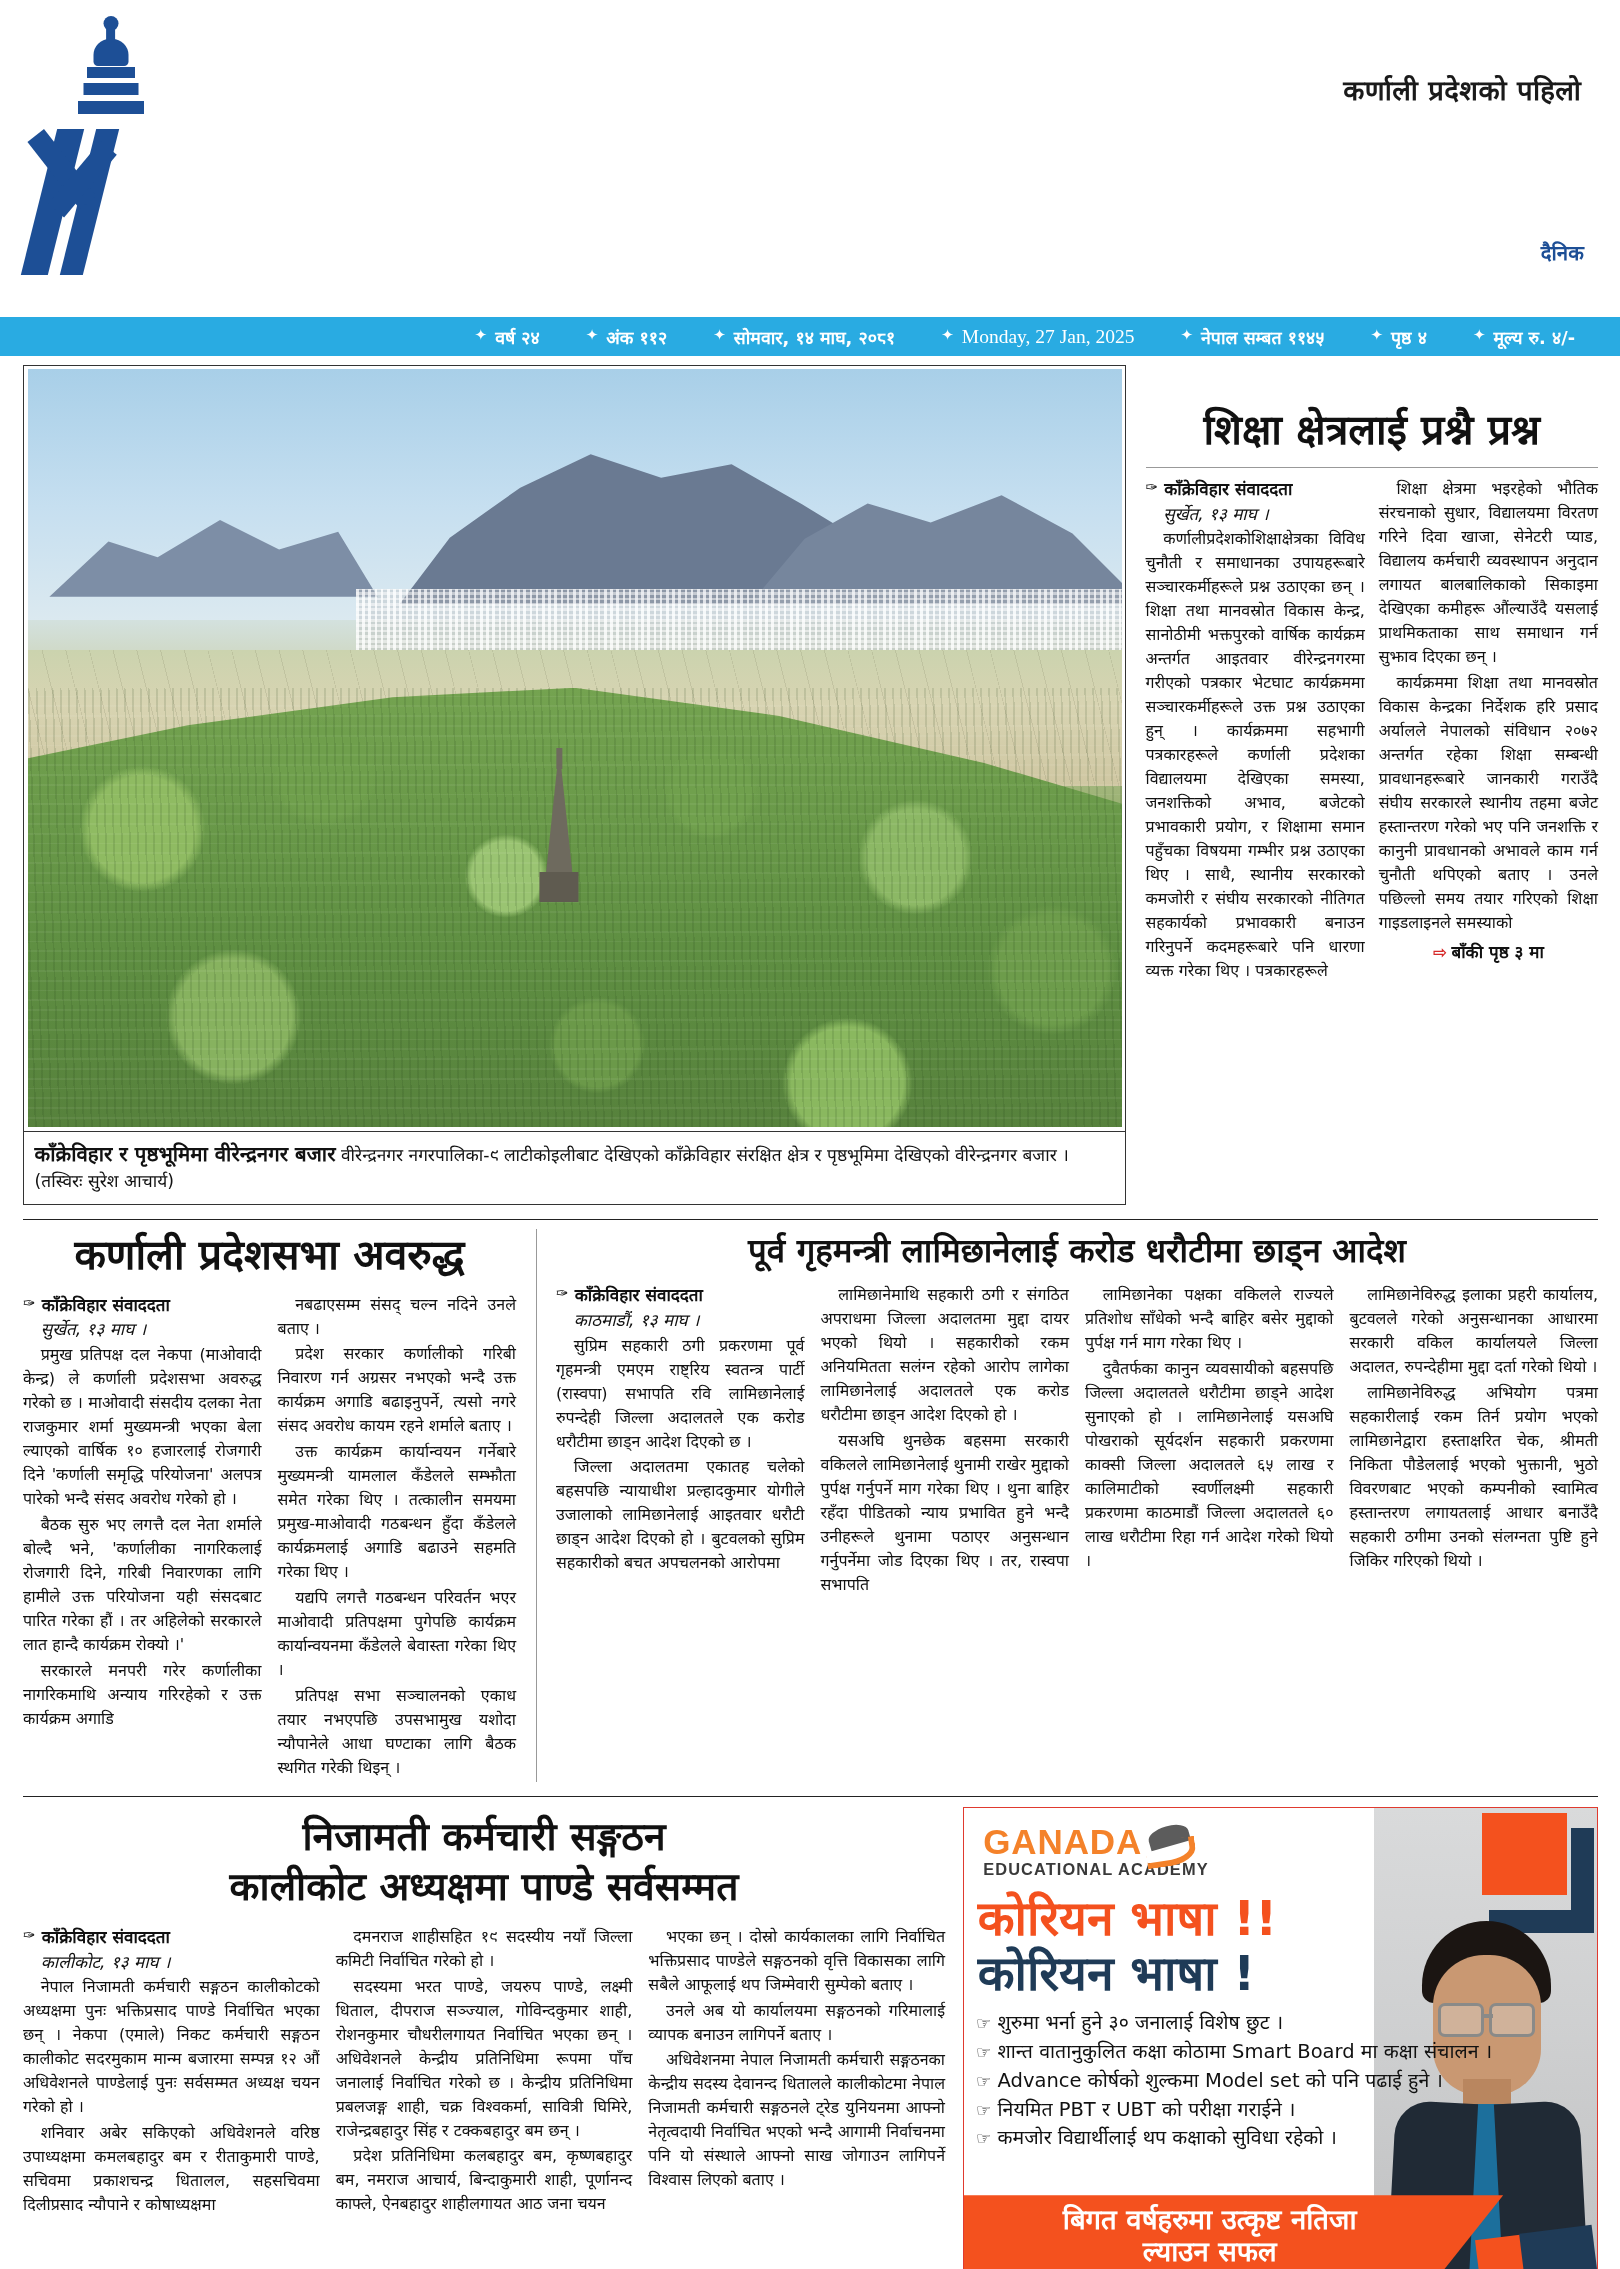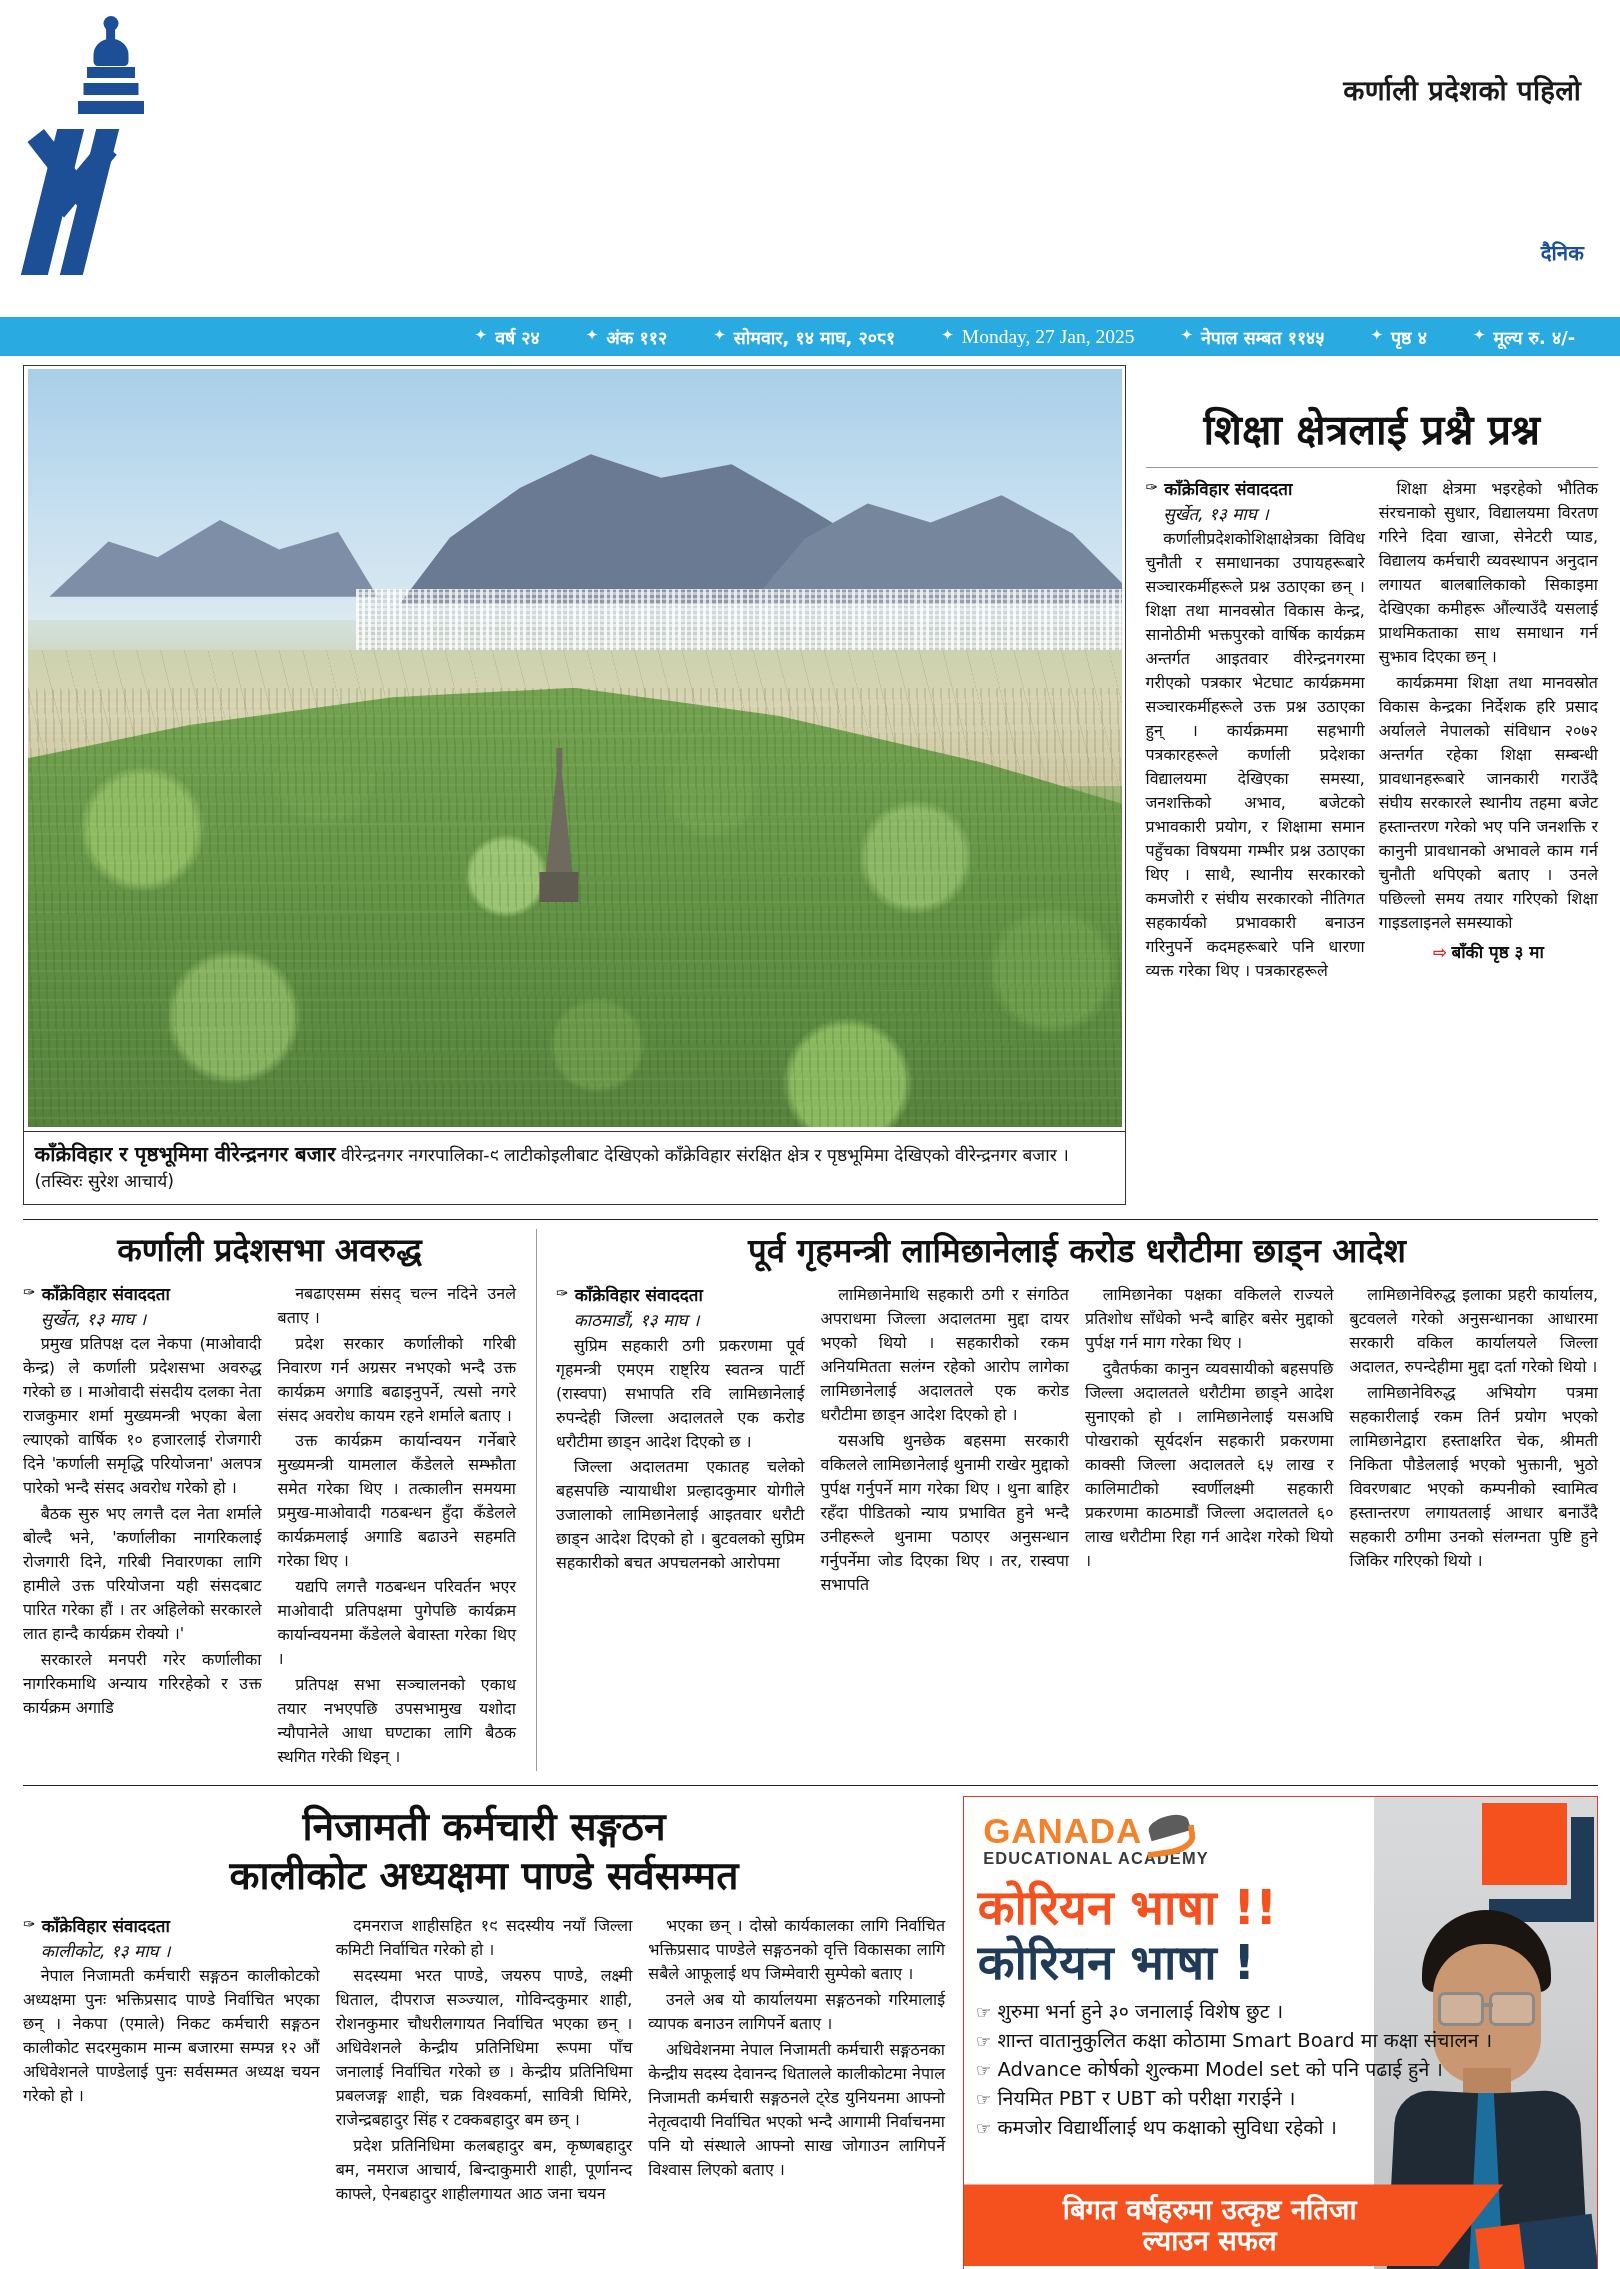--- a/index.html
+++ b/index.html
@@ -201,21 +201,21 @@
   .jump .arrow{ color:#d62828; margin-right:4.4px; }
 
   
   .rule-heavy{ border-top:1.8px solid #222; margin:14px 0 0 0; }
   .mid-block{ display:flex; gap:19.5px; padding-top:8.9px; }
   .mid-left{ flex:0 0 493px; }
   .mid-right{ flex:1 1 auto; border-left:0.9px solid #999; padding-left:19.5px; }
   .sec-head{
     font-family:"DejaVu Sans", sans-serif;
     font-weight:700;
-    font-size:32px;
+    font-size:41px;
     text-align:center;
     line-height:1.2;
     padding:1.8px 0 12.4px 0;
   }
   .sec-head.small{ font-size:33px; }
   .cols-2{ display:flex; gap:16px; }
   .cols-3{ display:flex; gap:16px; }
   .cols-2 .col, .cols-3 .col{ flex:1 1 0; }
 
   
@@ -490,20 +490,21 @@
         <span>कालीकोट अध्यक्षमा पाण्डे सर्वसम्मत</span>
       </h2>
       <div class="cols-3">
         <div class="col">
           <div class="byline">
             <span class="pen-icon">✑</span>
             <span>काँक्रेविहार संवाददता</span>
           </div>
           <div class="dateline">कालीकोट, १३ माघ ।</div>
           <p class="body">नेपाल निजामती कर्मचारी सङ्गठन कालीकोटको अध्यक्षमा पुनः भक्तिप्रसाद पाण्डे निर्वाचित भएका छन् । नेकपा (एमाले) निकट कर्मचारी सङ्गठन कालीकोट सदरमुकाम मान्म बजारमा सम्पन्न १२ औं अधिवेशनले पाण्डेलाई पुनः सर्वसम्मत अध्यक्ष चयन गरेको हो ।</p>
+          <p class="body">शनिवार अबेर सकिएको अधिवेशनले वरिष्ठ उपाध्यक्षमा कमलबहादुर बम र रीताकुमारी पाण्डे, सचिवमा प्रकाशचन्द्र धितालल, सहसचिवमा दिलीप्रसाद न्यौपाने र कोषाध्यक्षमा</p>
         </div>
         <div class="col">
           <p class="body">दमनराज शाहीसहित १९ सदस्यीय नयाँ जिल्ला कमिटी निर्वाचित गरेको हो ।</p>
           <p class="body">सदस्यमा भरत पाण्डे, जयरुप पाण्डे, लक्ष्मी धिताल, दीपराज सञ्ज्याल, गोविन्दकुमार शाही, रोशनकुमार चौधरीलगायत निर्वाचित भएका छन् । अधिवेशनले केन्द्रीय प्रतिनिधिमा रूपमा पाँच जनालाई निर्वाचित गरेको छ । केन्द्रीय प्रतिनिधिमा प्रबलजङ्ग शाही, चक्र विश्वकर्मा, सावित्री घिमिरे, राजेन्द्रबहादुर सिंह र टक्कबहादुर बम छन् ।</p>
           <p class="body">प्रदेश प्रतिनिधिमा कलबहादुर बम, कृष्णबहादुर बम, नमराज आचार्य, बिन्दाकुमारी शाही, पूर्णानन्द काफ्ले, ऐनबहादुर शाहीलगायत आठ जना चयन</p>
         </div>
         <div class="col">
           <p class="body">भएका छन् । दोस्रो कार्यकालका लागि निर्वाचित भक्तिप्रसाद पाण्डेले सङ्गठनको वृत्ति विकासका लागि सबैले आफूलाई थप जिम्मेवारी सुम्पेको बताए ।</p>
           <p class="body">उनले अब यो कार्यालयमा सङ्गठनको गरिमालाई व्यापक बनाउन लागिपर्ने बताए ।</p>
           <p class="body">अधिवेशनमा नेपाल निजामती कर्मचारी सङ्गठनका केन्द्रीय सदस्य देवानन्द धितालले कालीकोटमा नेपाल निजामती कर्मचारी सङ्गठनले ट्रेड युनियनमा आफ्नो नेतृत्वदायी निर्वाचित भएको भन्दै आगामी निर्वाचनमा पनि यो संस्थाले आफ्नो साख जोगाउन लागिपर्ने विश्वास लिएको बताए ।</p>

